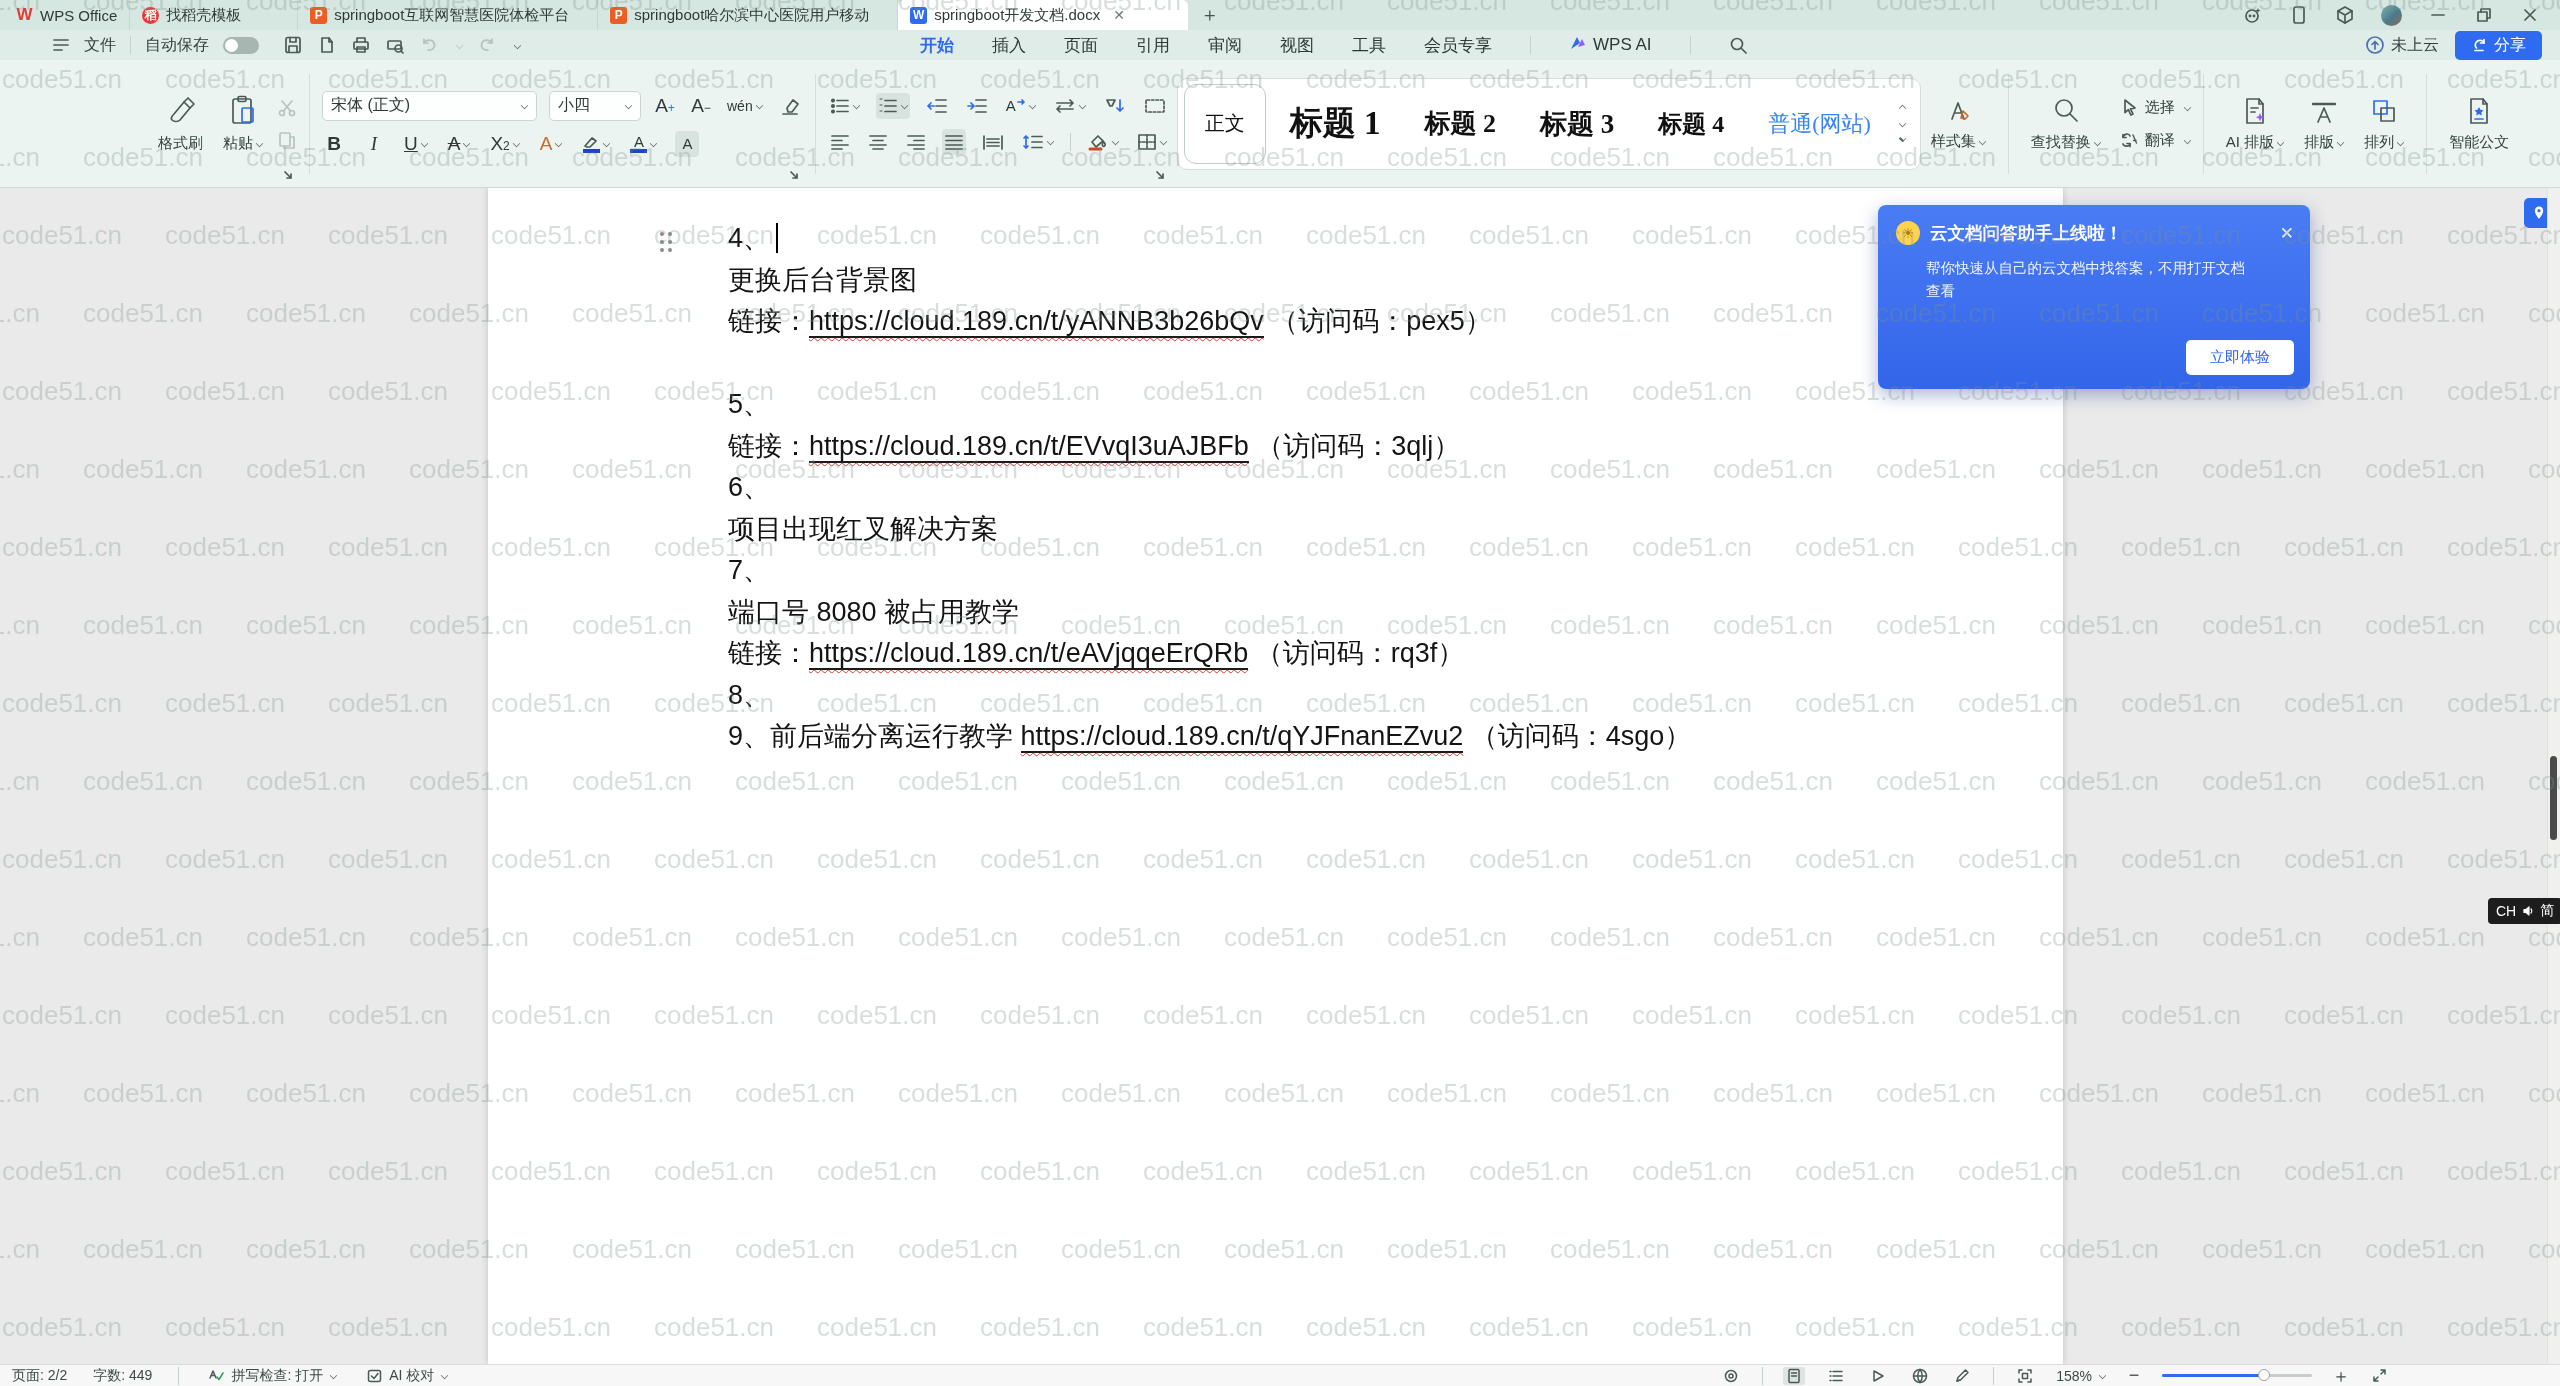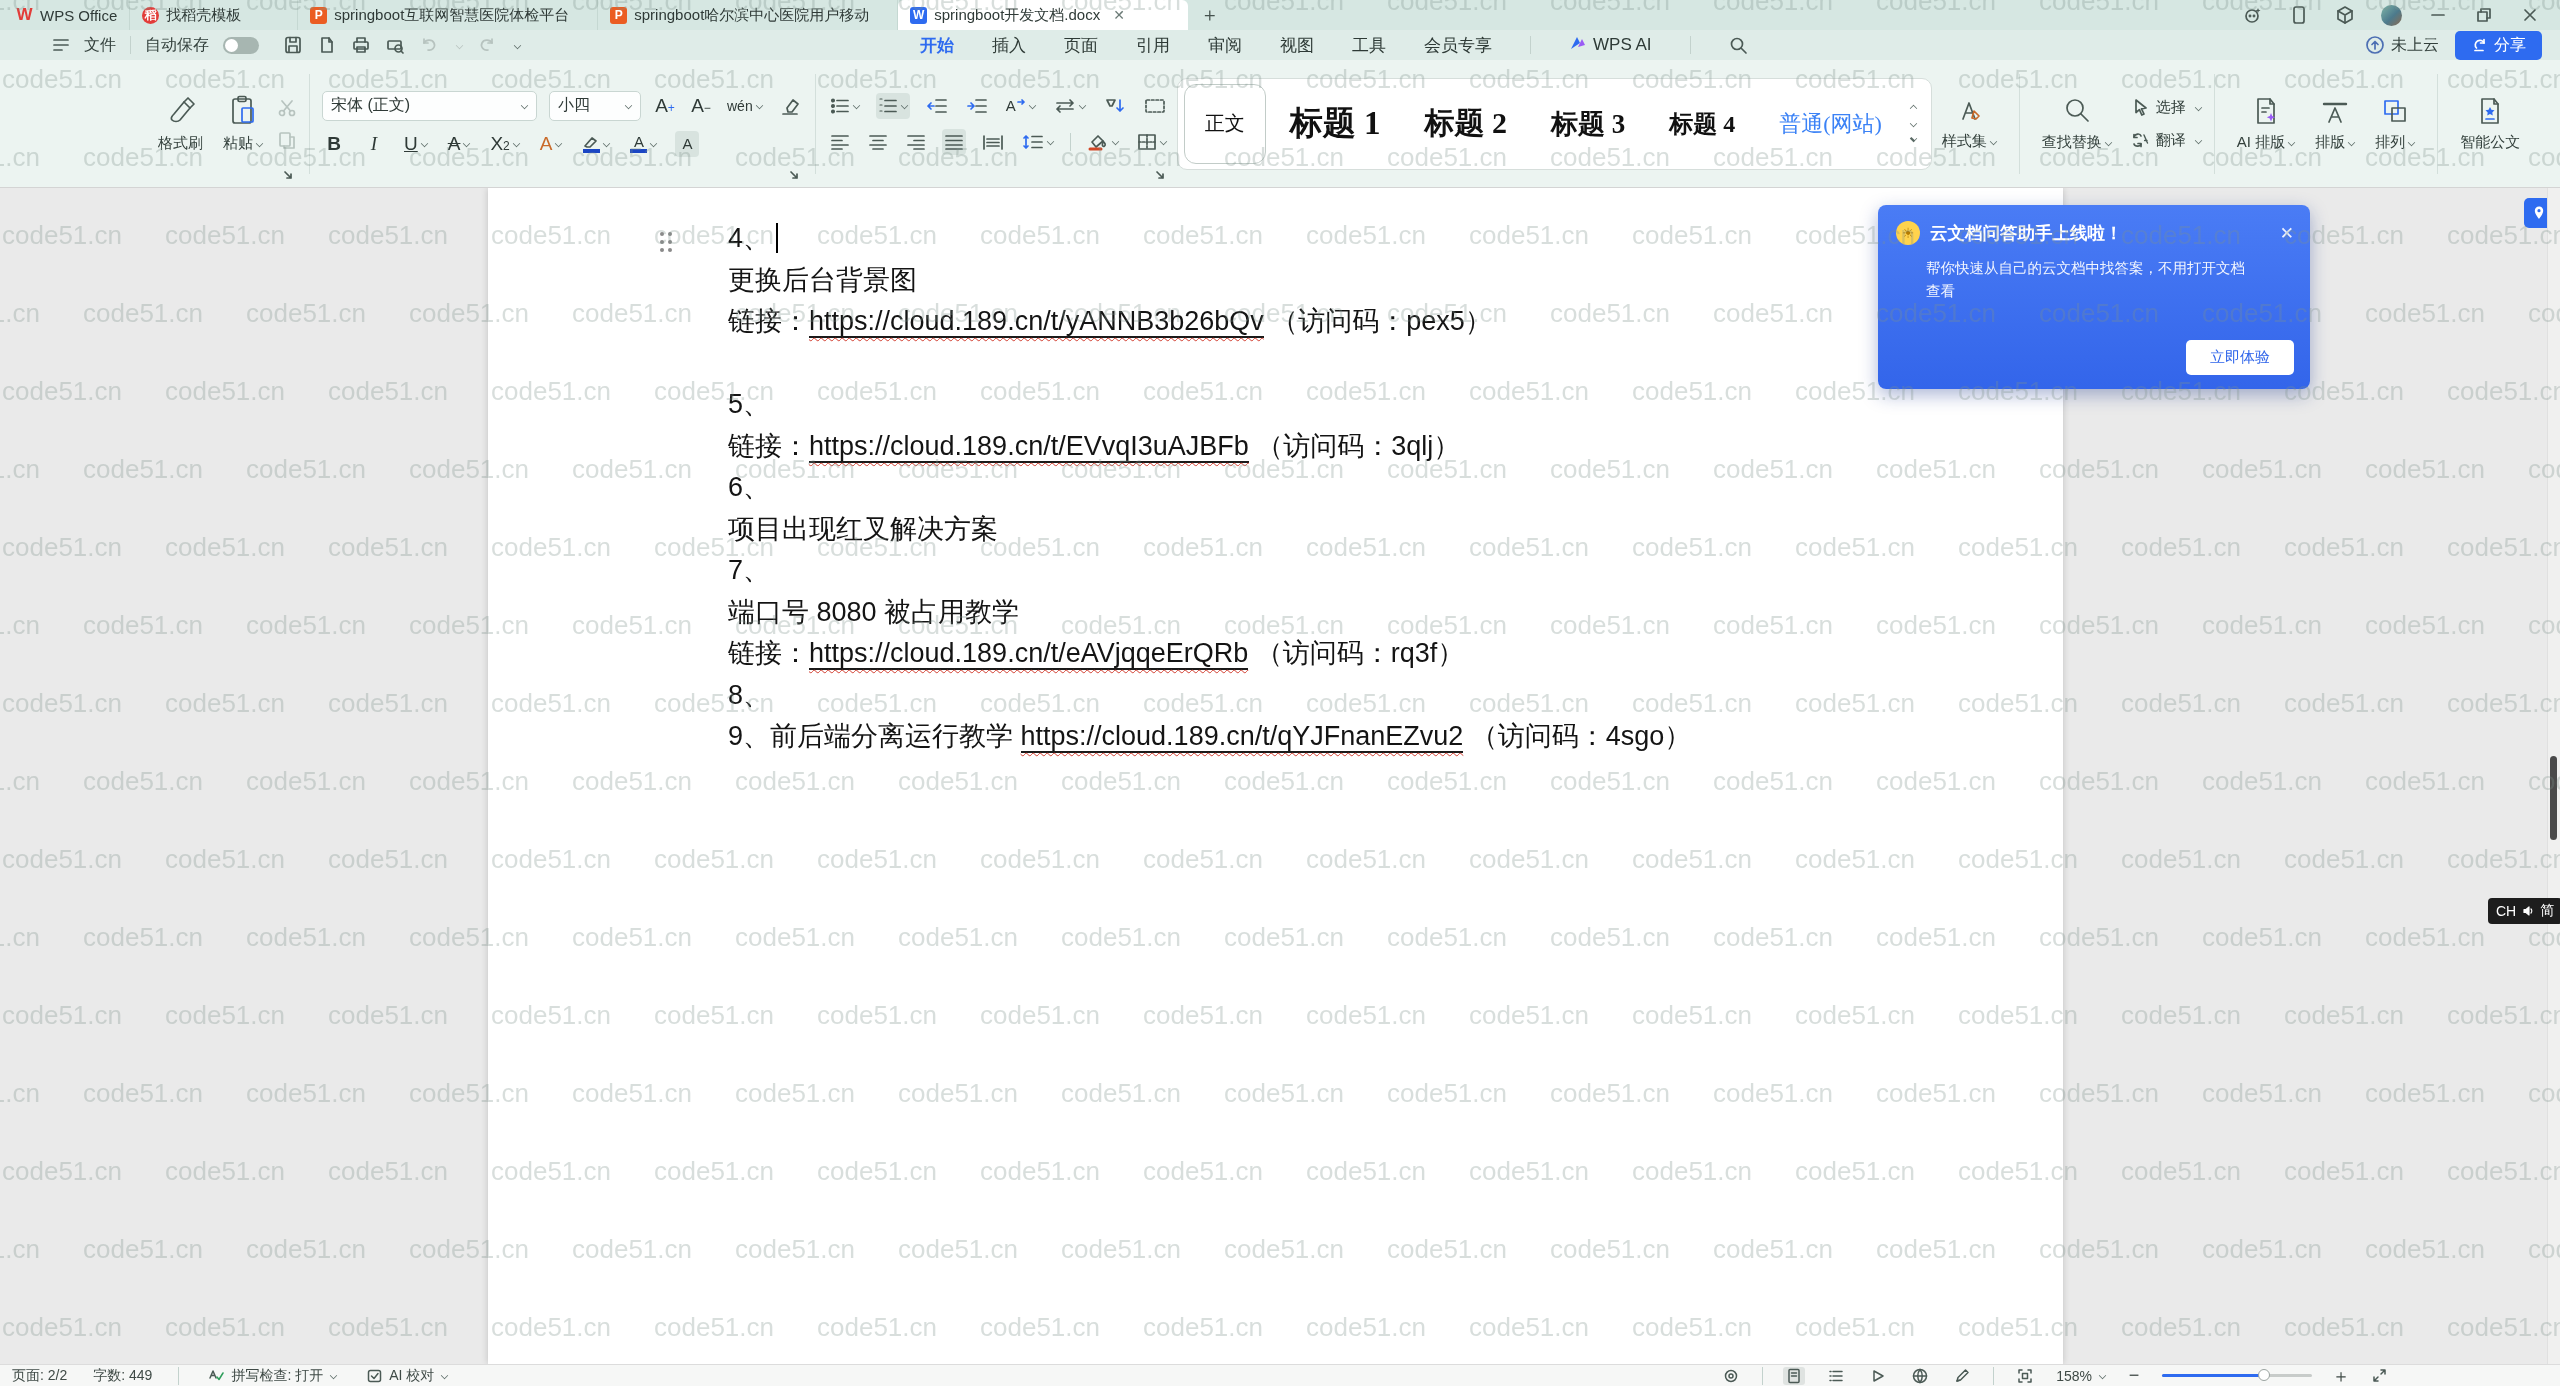--- a/index.html
+++ b/index.html
@@ -57,21 +57,21 @@
   .selbox{display:flex;align-items:center;justify-content:space-between;background:#fdfefe;border:1px solid #c9d6d2;border-radius:5px;height:30px;padding:0 8px;font-size:16px;color:#2f3a37;}
   .fmtch{font-size:19px;color:#2f3a37;display:inline-flex;align-items:baseline;}
   .smbtn{display:flex;align-items:center;justify-content:center;min-width:24px;height:26px;border-radius:4px;padding:0 2px;}
   .smbtn.sel{background:#d8e3df;}
   .ubar{display:inline-block;width:17px;height:4px;background:#1b46c4;margin-top:1px;}
   .gallery{display:flex;align-items:center;background:#fff;border:1px solid #d6dedb;border-radius:10px;height:92px;padding:0 6px;gap:4px;}
   .gitem{display:flex;align-items:center;justify-content:center;padding:0 20px;height:80px;color:#111;white-space:nowrap;font-family:"Liberation Serif",serif;}
   .gitem.sel{border:1px solid #c2ccc8;border-radius:12px;font-family:"Liberation Sans",sans-serif;}
   .s-body{font-size:20px;}
   .s-h1{font-size:33px;font-weight:bold;}
-  .s-h2{font-size:30px;font-weight:bold;}
+  .s-h2{font-size:26px;font-weight:bold;}
   .s-h3{font-size:27px;font-weight:bold;}
   .s-h4{font-size:24px;font-weight:bold;}
   .s-web{font-size:22px;color:#3b82f6;}
   .garrows{display:flex;flex-direction:column;gap:8px;margin:0 8px 0 4px;align-items:center;}
   .garrows .cv{margin:0;}
   .garrows .up{transform:rotate(-135deg) scale(.75);}
   .tallbtn{display:flex;flex-direction:column;align-items:center;gap:7px;font-size:15px;color:#33403c;padding:0 10px;}
   .tallbtn .blabel{display:flex;align-items:center;white-space:nowrap;}
   .two-col{display:flex;flex-direction:column;gap:14px;font-size:15px;color:#33403c;}
   .rowbtn{display:flex;align-items:center;gap:6px;white-space:nowrap;}

